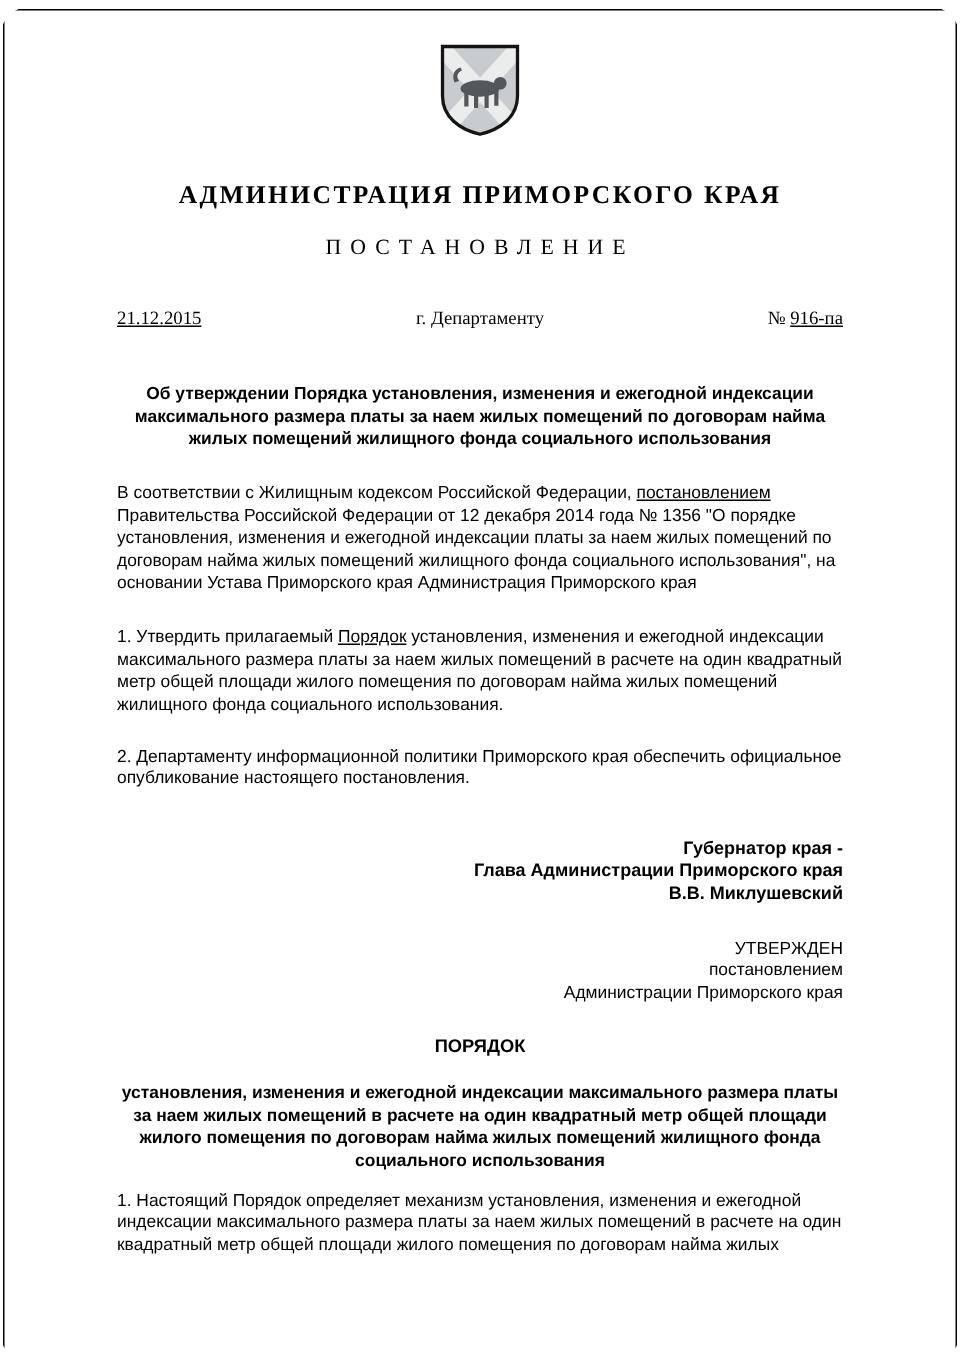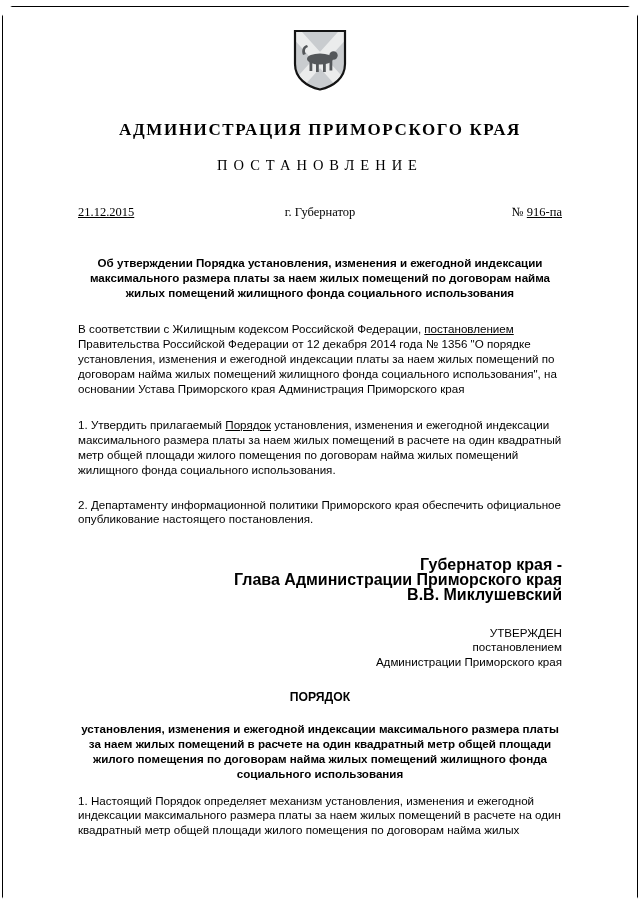--- a/index.html
+++ b/index.html
@@ -70,21 +70,21 @@
   }
   .intro    { margin-top: 22px; }
   .resolves { margin-top: 15px; }
   .p1       { margin-top: 22px; }
   .p2       { margin-top: 20px; }
 
   .signature {
     margin-top: 31px;
     text-align: right;
     font-weight: bold;
-    font-size: 16px;
+    font-size: 12px;
     line-height: 14.8px;
   }
   .approval {
     margin-top: 23px;
     text-align: right;
     font-size: 11.6px;
     line-height: 14.6px;
   }
   .order-title {
     margin-top: 21px;
@@ -135,21 +135,21 @@
   </div>
 
   <div class="content">
 
     <h1 class="org-title">АДМИНИСТРАЦИЯ ПРИМОРСКОГО КРАЯ</h1>
 
     <div class="doc-type">ПОСТАНОВЛЕНИЕ</div>
 
     <div class="dateline">
         <span class="cell-date"><span class="u">21.12.2015</span></span>
-        <span class="cell-city">г. Губернатор</span>
+        <span class="cell-city">г. Департаменту</span>
         <span class="cell-num"><span>№ </span><span class="u">916-па</span></span>
       </div>
 
     <div class="subject">Об утверждении Порядка установления, изменения и ежегодной индексации максимального размера платы за наем жилых помещений по договорам найма жилых помещений жилищного фонда социального использования</div>
 
     <p class="para intro"><span>В соответствии с Жилищным кодексом Российской Федерации, </span><span class="u">постановлением</span><span> Правительства Российской Федерации от 12 декабря 2014 года № 1356 "О порядке установления, изменения и ежегодной индексации платы за наем жилых помещений по договорам найма жилых помещений жилищного фонда социального использования", на основании Устава Приморского края Администрация Приморского края</span></p>
 
 
     <p class="para p1"><span>1. Утвердить прилагаемый </span><span class="u">Порядок</span><span> установления, изменения и ежегодной индексации максимального размера платы за наем жилых помещений в расчете на один квадратный метр общей площади жилого помещения по договорам найма жилых помещений жилищного фонда социального использования.</span></p>
 

